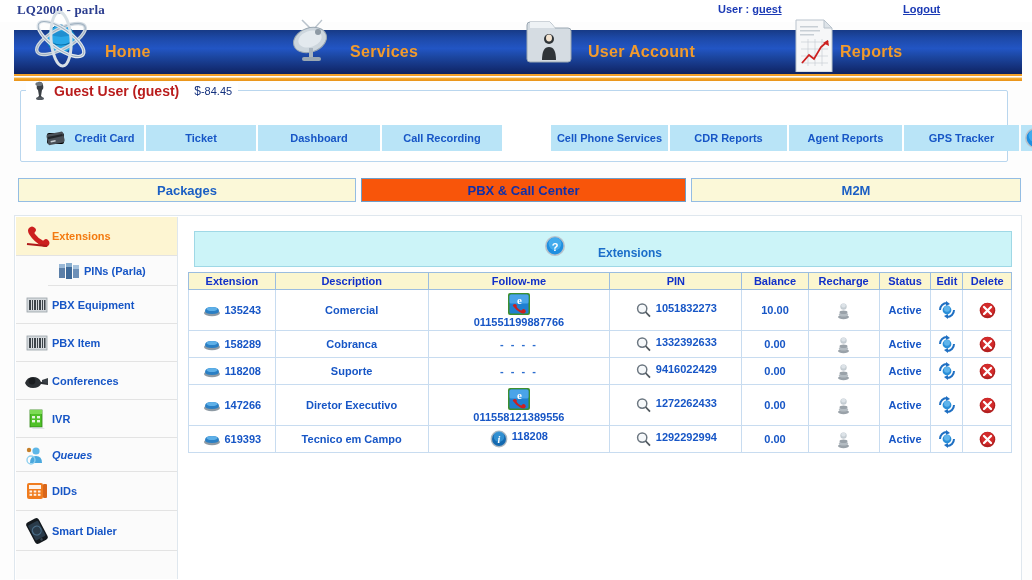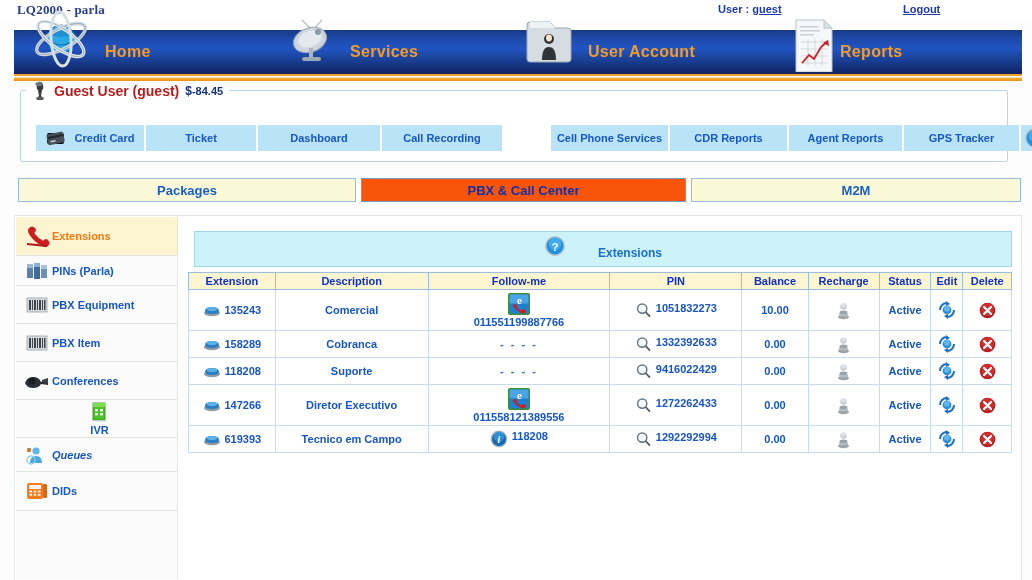--- a/index.html
+++ b/index.html
@@ -54,21 +54,21 @@
   .acct-panel {
     position: absolute; left: 20px; top: 90px; width: 988px; height: 72px;
     border: 1px solid #b9d6ee; background: #fff;
     border-radius: 2px;
   }
   .acct-legend {
     position: absolute; left: 26px; top: 82px; background: #fff; padding: 0 6px;
     display: flex; align-items: center; gap: 6px; height: 18px;
   }
   .acct-legend .gname { font-size: 14px; font-weight: bold; color: #b91c1c; }
-  .acct-legend .bal { font-size: 11px; font-weight: bold; color: #14317e; }
+  .acct-legend .bal { font-size: 11px; font-weight: normal; color: #14317e; margin-left: 9px; }
   .acct-legend .bal .cur { font-size: 12px; }
 
   .btnrow { position: absolute; left: 36px; top: 125px; display: flex; gap: 2px; }
   .mbtn {
     height: 26px; background: #b9e4f7;
     display: flex; align-items: center; justify-content: center; gap: 9px;
     font-size: 11px; font-weight: bold; color: #1756c6; cursor: pointer;
     border: none;
     text-align: center;
   }
@@ -307,21 +307,21 @@
       <div class="side-item sel" style="height:39px;">
         <span class="side-ico">
           <svg width="26" height="24" viewBox="0 0 26 24">
             <path d="M5 4 q3 -3 6 0 q2 2 0 4 q-1 1 0 2 q3 4 7 6 q1 1 2 0 q2 -2 4 0 q3 3 0 6 q-2 2 -6 0 q-8 -4 -13 -12 q-2 -4 0 -6z" fill="#cc1f1f"></path>
             <path d="M3 20 l20 2" stroke="#b01a1a" stroke-width="2" fill="none"></path>
           </svg>
         </span>
         <span class="slabel">Extensions</span>
       </div>
 
-      <div class="side-item" style="height:30px;">
+      <div class="side-item" style="height:30px;margin-left:32px;">
         <span class="side-ico">
           <svg width="26" height="20" viewBox="0 0 26 20">
             <rect x="3" y="3" width="6" height="14" fill="#5b7fa8"></rect>
             <rect x="3" y="3" width="6" height="4" fill="#9ab8d6"></rect>
             <rect x="10" y="2" width="6" height="16" fill="#3f6a99"></rect>
             <rect x="10" y="2" width="6" height="4" fill="#89aece"></rect>
             <rect x="17" y="4" width="6" height="13" fill="#6d90b8"></rect>
             <rect x="17" y="4" width="6" height="4" fill="#a5c2dd"></rect>
           </svg>
         </span>
@@ -368,21 +368,21 @@
         <span class="side-ico">
           <svg width="30" height="20" viewBox="0 0 30 20">
             <path d="M3 12 q2 -6 8 -6 q6 0 8 5 l7 -2 l0 5 l-7 -1 q-2 4 -8 4 q-6 0 -8 -5z" fill="#2b2f33"></path>
             <circle cx="10" cy="10" r="3.4" fill="#1a1d20"></circle>
             <path d="M20 9 l6 -2 v6 l-6 -2z" fill="#3a4046"></path>
           </svg>
         </span>
         <span class="slabel">Conferences</span>
       </div>
 
-      <div class="side-item" style="height:38px;flex-direction:column;">
+      <div class="side-item" style="height:38px;">
         <span class="side-ico">
           <svg width="26" height="24" viewBox="0 0 26 24">
             <rect x="6" y="3" width="12" height="17" fill="#4fc128" stroke="#2f8415" stroke-width=".8"></rect>
             <rect x="6" y="3" width="12" height="4" fill="#7ddb55"></rect>
             <g fill="#ffffff" opacity=".85">
               <rect x="8" y="9" width="3" height="2.4"></rect>
               <rect x="13" y="9" width="3" height="2.4"></rect>
               <rect x="8" y="13" width="3" height="2.4"></rect>
               <rect x="13" y="13" width="3" height="2.4"></rect>
             </g>
@@ -416,20 +416,33 @@
               <rect x="6.5" y="14.8" width="2.6" height="2"></rect>
               <rect x="10.7" y="14.8" width="2.6" height="2"></rect>
               <rect x="14.9" y="14.8" width="2.6" height="2"></rect>
             </g>
             <rect x="20" y="5" width="4" height="14" rx="1" fill="#d9661a"></rect>
           </svg>
         </span>
         <span class="slabel">DIDs</span>
       </div>
 
+      <div class="side-item" style="height:40px;">
+        <span class="side-ico">
+          <svg width="30" height="26" viewBox="0 0 30 26">
+            <g transform="rotate(-28 15 13)">
+              <rect x="8" y="1" width="14" height="24" rx="3" fill="#14191e"></rect>
+              <rect x="9.4" y="4" width="11.2" height="17" rx="1" fill="#2a3b4a"></rect>
+              <circle cx="15" cy="12.5" r="4.4" fill="none" stroke="#4a6d88" stroke-width="1.2"></circle>
+              <circle cx="15" cy="22.6" r="1.3" fill="#3b4650"></circle>
+            </g>
+          </svg>
+        </span>
+        <span class="slabel">Smart Dialer</span>
+      </div>
 
     </div>
 
     <div class="maincol">
 
       <div class="ext-header">
         <span class="ic qmark">
           <svg width="22" height="22" viewBox="0 0 22 22">
             <circle cx="11" cy="11" r="10" fill="#b7c2cb"></circle>
             <circle cx="11" cy="11" r="8.4" fill="#1f8fe0"></circle>

